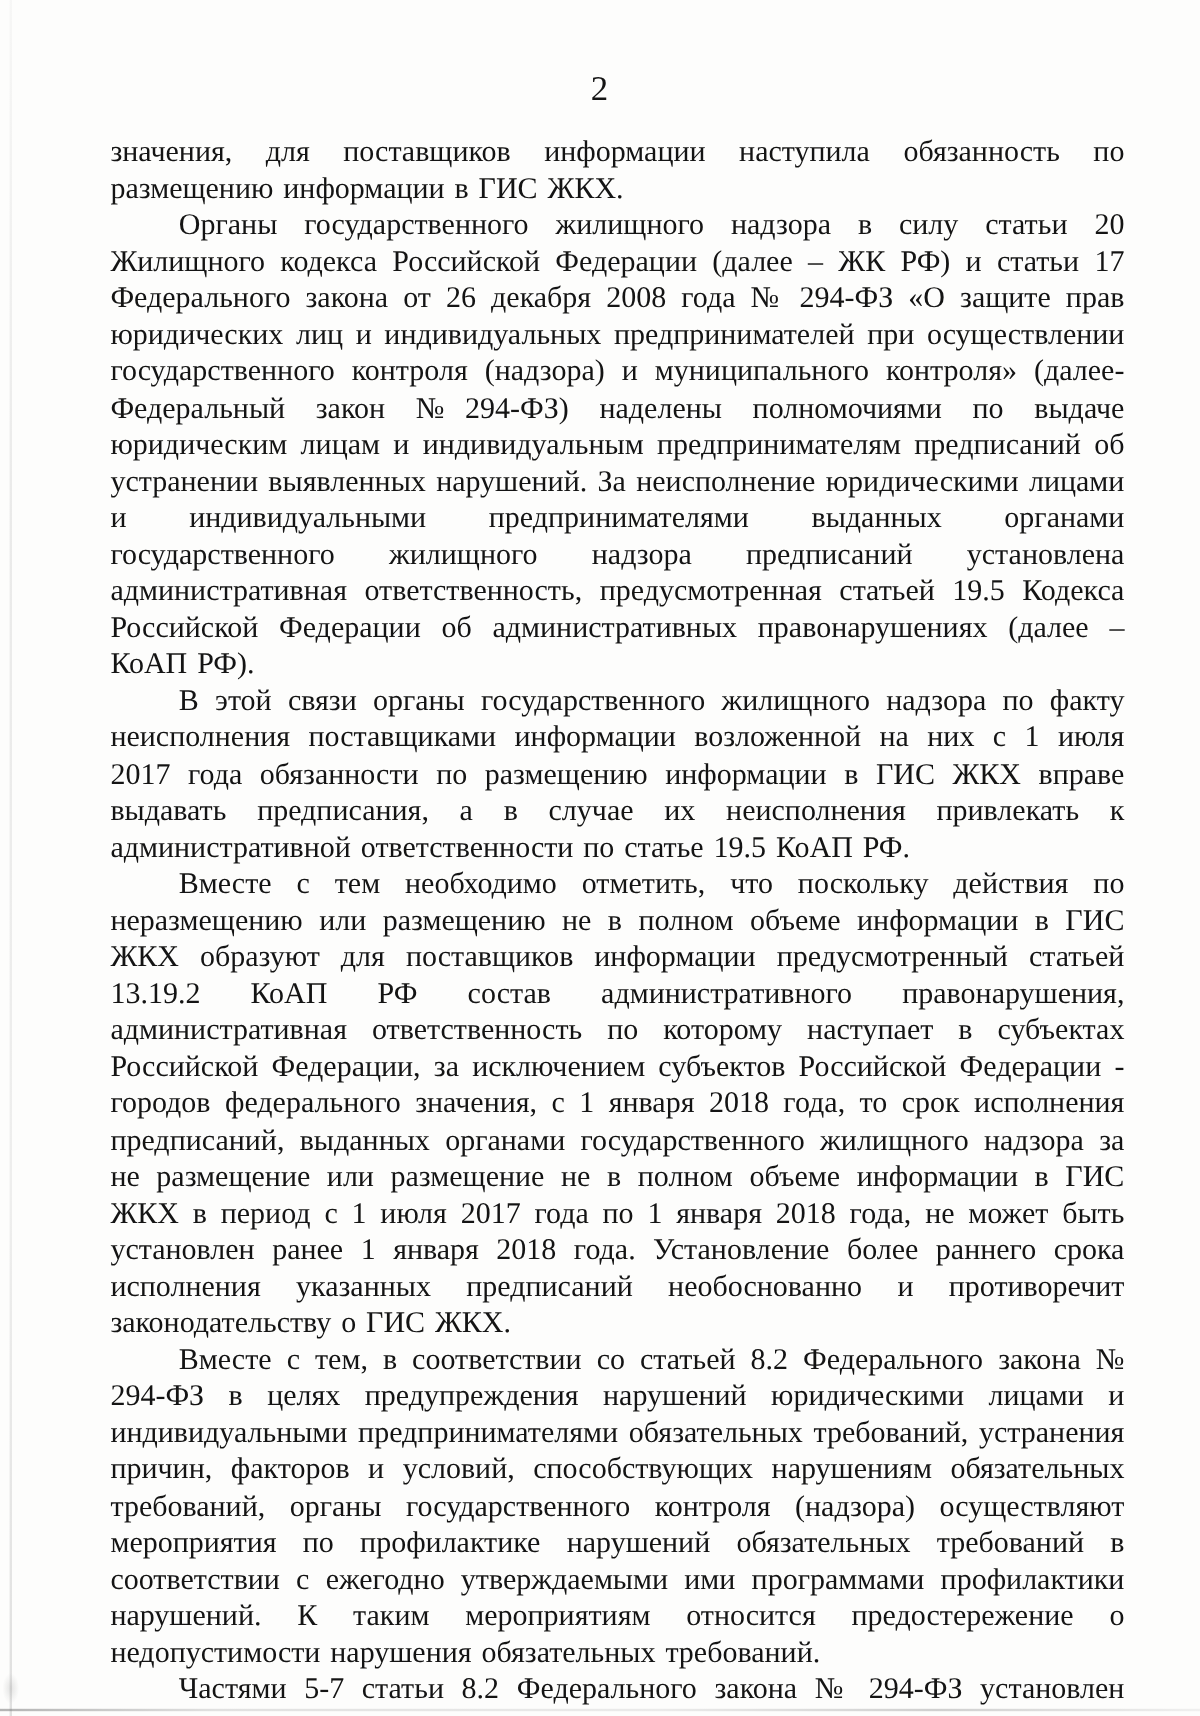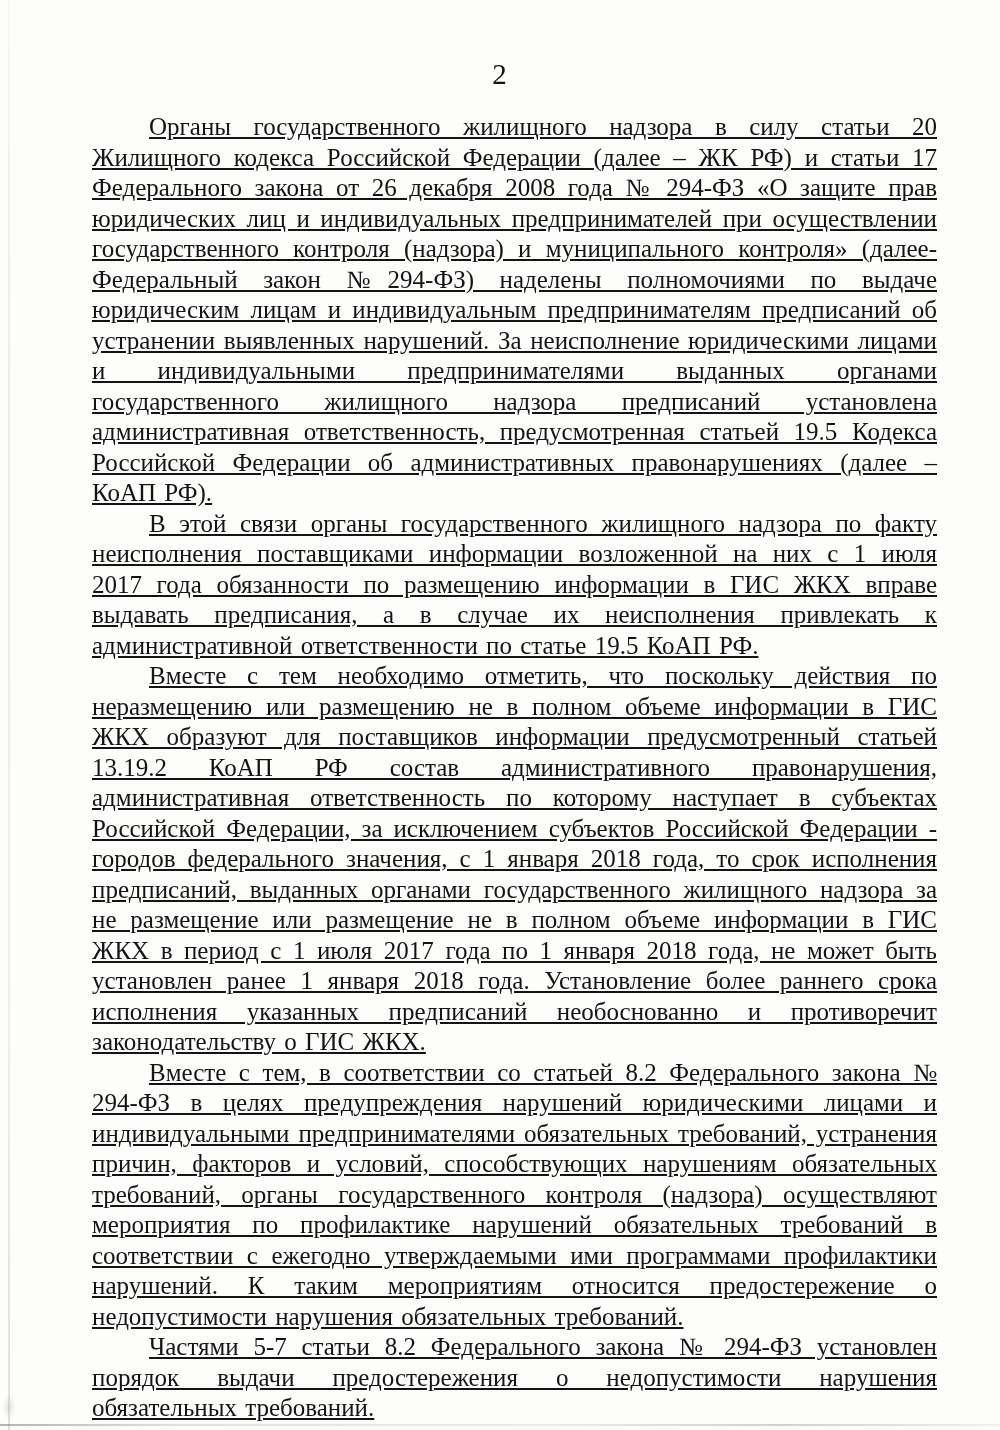--- a/index.html
+++ b/index.html
@@ -71,31 +71,31 @@
     line-height: 30.5px;
     text-align: justify;
     word-spacing: 2px;
   }
   .para {
     margin: 0;
     padding: 0;
   }
   .para.indent {
     text-indent: 57px;
-    text-decoration: underline;
   }
 </style>
 </head>
 <body>
 
 <div class="page">
 
   <div class="page-number">2</div>
 
   <div class="body-text">
+    <p class="para">значения, для поставщиков информации наступила обязанность по размещению информации в ГИС ЖКХ.</p>
     <p class="para indent">Органы государственного жилищного надзора в силу статьи 20 Жилищного кодекса Российской Федерации (далее – ЖК РФ) и статьи 17 Федерального закона от 26 декабря 2008 года № 294-ФЗ «О защите прав юридических лиц и индивидуальных предпринимателей при осуществлении государственного контроля (надзора) и муниципального контроля» (далее- Федеральный закон №294-ФЗ) наделены полномочиями по выдаче юридическим лицам и индивидуальным предпринимателям предписаний об устранении выявленных нарушений. За неисполнение юридическими лицами и индивидуальными предпринимателями выданных органами государственного жилищного надзора предписаний установлена административная ответственность, предусмотренная статьей 19.5 Кодекса Российской Федерации об административных правонарушениях (далее – КоАП РФ).</p>
     <p class="para indent">В этой связи органы государственного жилищного надзора по факту неисполнения поставщиками информации возложенной на них с 1 июля 2017 года обязанности по размещению информации в ГИС ЖКХ вправе выдавать предписания, а в случае их неисполнения привлекать к административной ответственности по статье 19.5 КоАП РФ.</p>
     <p class="para indent">Вместе с тем необходимо отметить, что поскольку действия по неразмещению или размещению не в полном объеме информации в ГИС ЖКХ образуют для поставщиков информации предусмотренный статьей 13.19.2 КоАП РФ состав административного правонарушения, административная ответственность по которому наступает в субъектах Российской Федерации, за исключением субъектов Российской Федерации - городов федерального значения, с 1 января 2018 года, то срок исполнения предписаний, выданных органами государственного жилищного надзора за не размещение или размещение не в полном объеме информации в ГИС ЖКХ в период с 1 июля 2017 года по 1 января 2018 года, не может быть установлен ранее 1 января 2018 года. Установление более раннего срока исполнения указанных предписаний необоснованно и противоречит законодательству о ГИС ЖКХ.</p>
     <p class="para indent">Вместе с тем, в соответствии со статьей 8.2 Федерального закона № 294-ФЗ в целях предупреждения нарушений юридическими лицами и индивидуальными предпринимателями обязательных требований, устранения причин, факторов и условий, способствующих нарушениям обязательных требований, органы государственного контроля (надзора) осуществляют мероприятия по профилактике нарушений обязательных требований в соответствии с ежегодно утверждаемыми ими программами профилактики нарушений. К таким мероприятиям относится предостережение о недопустимости нарушения обязательных требований.</p>
     <p class="para indent">Частями 5-7 статьи 8.2 Федерального закона № 294-ФЗ установлен порядок выдачи предостережения о недопустимости нарушения обязательных требований.</p>
   </div>
 
   <div class="scan-edge-left"></div>
   <div class="scan-smudge"></div>
   <div class="scan-edge-bottom"></div>

